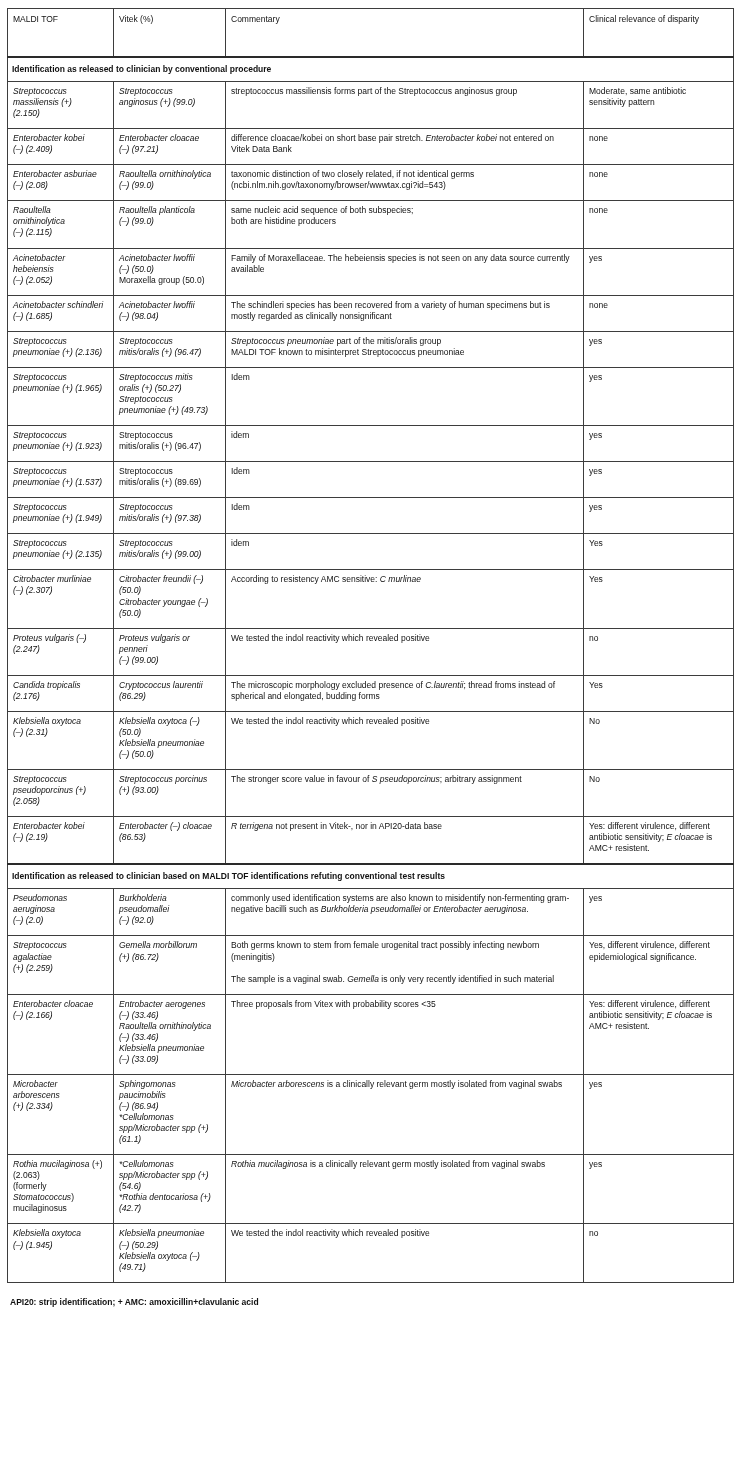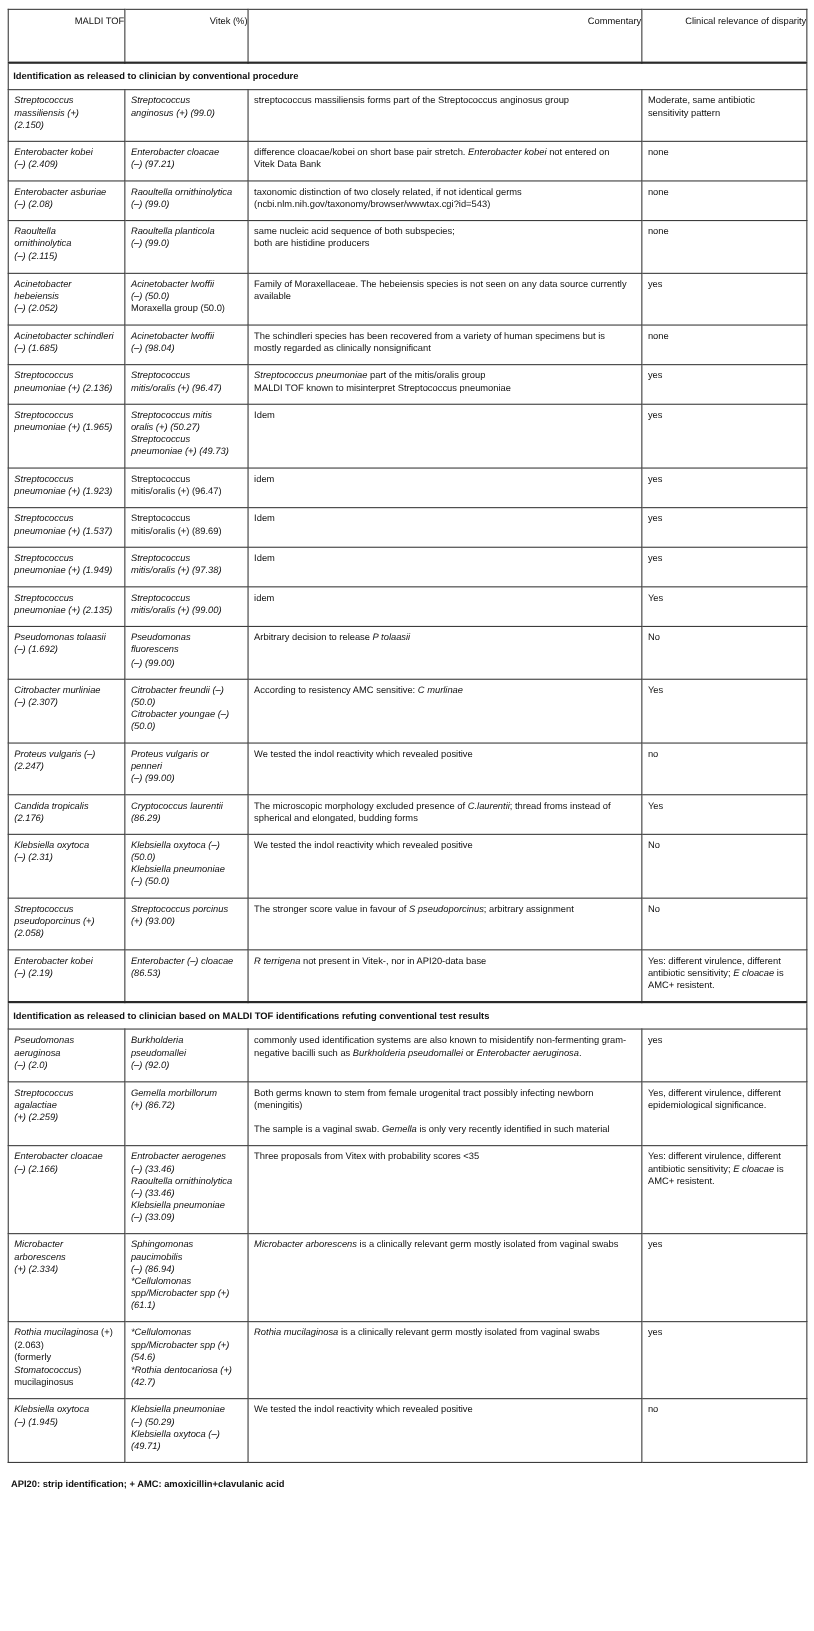--- a/index.html
+++ b/index.html
@@ -24,21 +24,20 @@
     text-align: left;
     font-size: 8.5px;
     line-height: 1.3;
     white-space: pre-line;
     overflow-wrap: break-word;
     font-weight: normal;
   }
   .disparity th {
     padding: 5px 0 4px 5px;
     height: 38px;
-    text-align: right;
   }
   .disparity td { padding: 4px 4px 9px 5px; }
   .disparity tr.section-row td {
     font-weight: bold;
     padding: 6px 4px 6px 4px;
     border-top: 2px solid #2a2a2a;
     border-bottom: 1px solid #3d3d3d;
   }
   .disparity i { font-style: italic; }
   .footnote {
@@ -175,29 +174,20 @@
         </tr>
         <tr>
           <td><i>Streptococcus
 pneumoniae (+) (2.135)</i></td>
           <td><i>Streptococcus
 mitis/oralis (+) (99.00)</i></td>
           <td><span>idem</span></td>
           <td><span>Yes</span></td>
         </tr>
         <tr>
-          <td><i>Pseudomonas tolaasii
-(–) (1.692)</i></td>
-          <td><i>Pseudomonas
-fluorescens
-(–) (99.00)</i></td>
-          <td><span>Arbitrary decision to release </span><i>P tolaasii</i></td>
-          <td><span>No</span></td>
-        </tr>
-        <tr>
           <td><i>Citrobacter murliniae
 (–) (2.307)</i></td>
           <td><i>Citrobacter freundii (–)
 (50.0)
 Citrobacter youngae (–)
 (50.0)</i></td>
           <td><span>According to resistency AMC sensitive: </span><i>C murlinae</i></td>
           <td><span>Yes</span></td>
         </tr>
         <tr>

